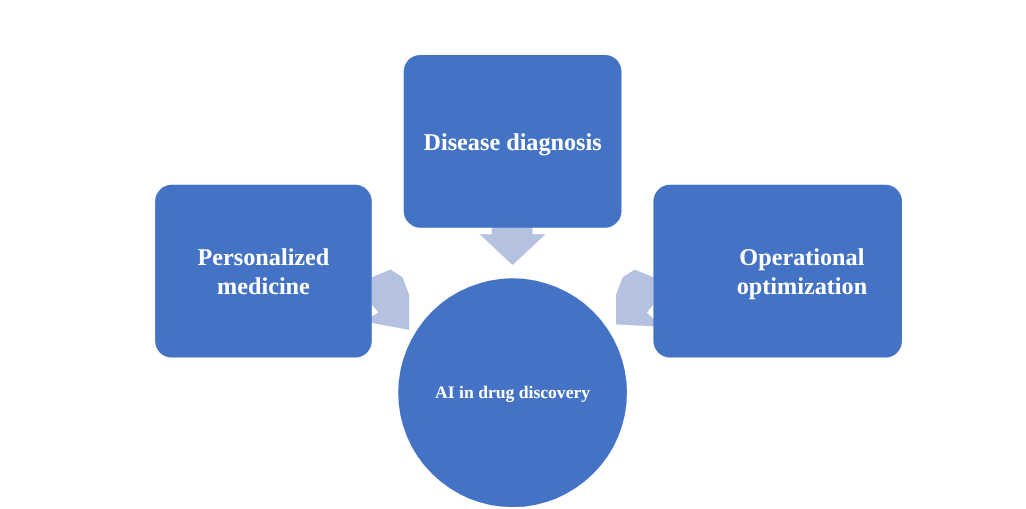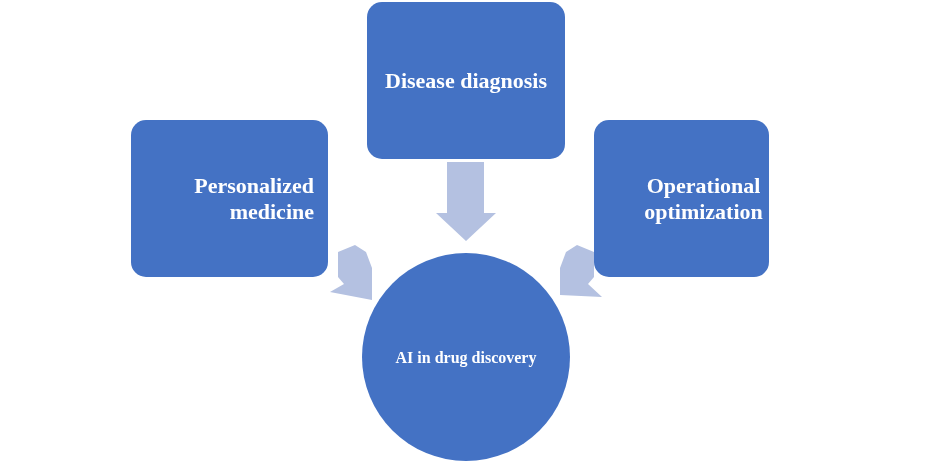--- a/index.html
+++ b/index.html
@@ -35,41 +35,41 @@
       justify-content: center;
       text-align: center;
       color: #ffffff;
       font-weight: bold;
       font-size: 22px;
       line-height: 26px;
       box-sizing: border-box;
     }
     .node.box {
       border-radius: 15px;
+      margin-top: 48px;
     }
     .node.circle {
       border-radius: 50%;
     }
     #node-top {
       left: 367px;
       top: 2px;
       width: 198px;
       height: 157px;
     }
     #node-left {
-      left: 131px;
+      left: 141px;
       top: 120px;
       width: 197px;
       height: 157px;
-      text-align: right;
     }
     #node-right {
       left: 594px;
       top: 120px;
-      width: 175px;
+      width: 226px;
       height: 157px;
       padding-left: 44px;
     }
     #node-center {
       left: 362px;
       top: 253px;
       width: 208px;
       height: 208px;
       font-size: 16px;
       line-height: 27px;

